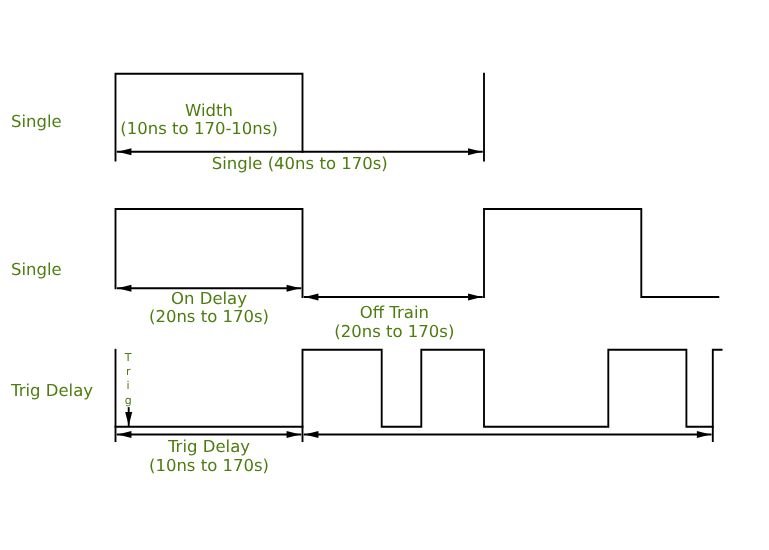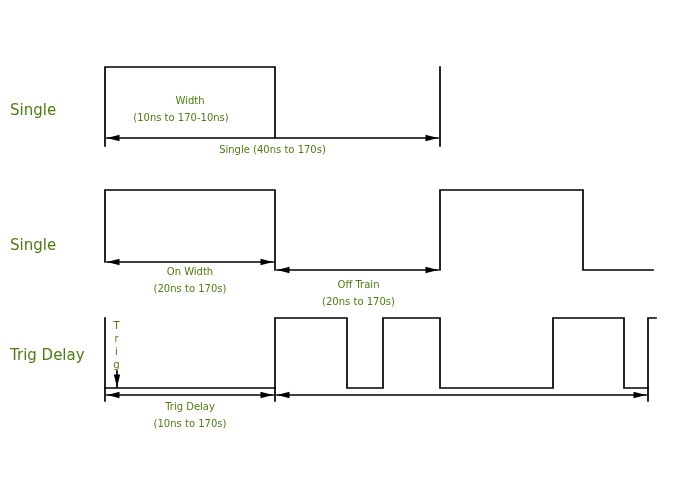--- a/index.html
+++ b/index.html
@@ -15,21 +15,21 @@
   }
   .layer { position: absolute; left: 0; top: 0; }
   .rowlbl {
     position: absolute;
     font-size: 15px;
     line-height: 17px;
     white-space: nowrap;
   }
   .lbl {
     position: absolute;
-    font-size: 10px;
+    font-size: 15px;
     line-height: 15px;
     text-align: center;
     white-space: nowrap;
   }
   .vert {
     position: absolute;
     writing-mode: vertical-rl;
     text-orientation: upright;
     font-size: 10px;
     line-height: 12px;
@@ -69,21 +69,21 @@
   </svg>
 
   <div class="rowlbl" style="left:10px; top:102px;">Single</div>
   <div class="rowlbl" style="left:10px; top:237px;">Single</div>
   <div class="rowlbl" style="left:10px; top:347px;">Trig Delay</div>
 
   <div class="lbl" style="left:105px; top:93px; width:170px;">Width</div>
   <div class="lbl" style="left:105px; top:110px; width:152px;">(10ns to 170-10ns)</div>
   <div class="lbl" style="left:105px; top:142px; width:335px;">Single (40ns to 170s)</div>
 
-  <div class="lbl" style="left:105px; top:264px; width:170px;">On Width</div>
+  <div class="lbl" style="left:105px; top:264px; width:170px;">On Delay</div>
   <div class="lbl" style="left:105px; top:281px; width:170px;">(20ns to 170s)</div>
   <div class="lbl" style="left:277px; top:277px; width:163px;">Off Train</div>
   <div class="lbl" style="left:277px; top:294px; width:163px;">(20ns to 170s)</div>
 
   <div class="vert" style="left:110px; top:320px;">Trig</div>
   <div class="lbl" style="left:105px; top:399px; width:170px;">Trig Delay</div>
   <div class="lbl" style="left:105px; top:416px; width:170px;">(10ns to 170s)</div>
 
 </div>
 

